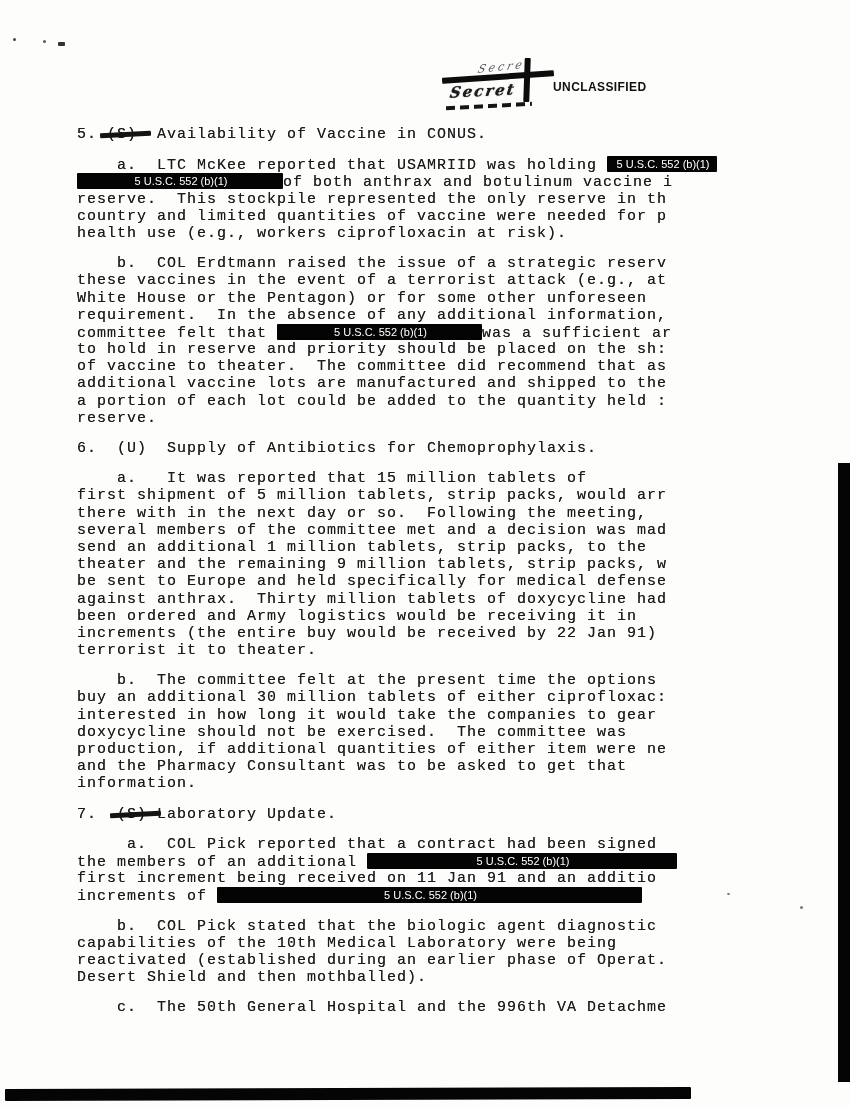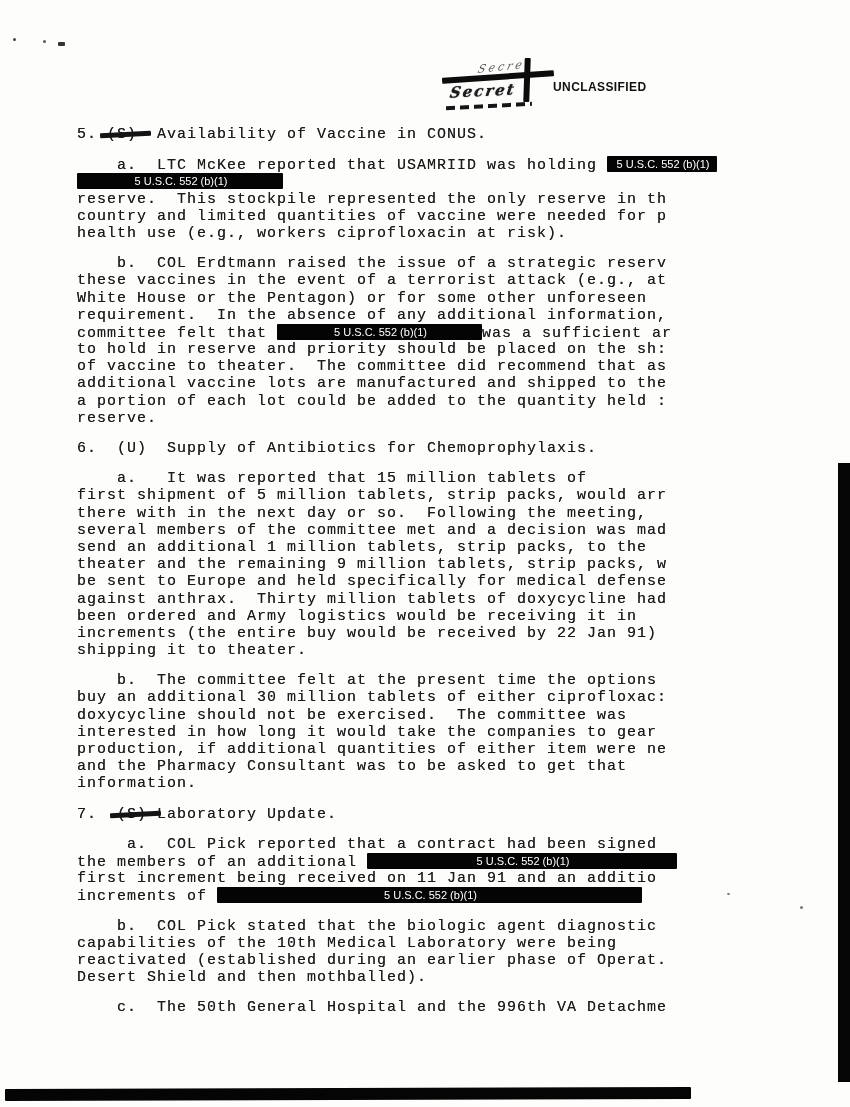--- a/index.html
+++ b/index.html
@@ -93,21 +93,21 @@
     <span class="stamp-underscore"></span>
     <span class="unclassified">UNCLASSIFIED</span>
   </div>
 
   <div class="doc-body" id="doc-body">
       <div class="para">
         <div class="line"><span class="run">5. </span><span class="struck">(S)</span><span class="run">  Availability of Vaccine in CONUS.</span></div>
       </div>
       <div class="para">
         <div class="line"><span class="run">    a.  LTC McKee reported that USAMRIID was holding </span><span class="redaction" style="width: 110px;"><span class="redaction-label">5 U.S.C. 552 (b)(1)</span></span></div>
-        <div class="line"><span class="redaction" style="width: 206px;"><span class="redaction-label">5 U.S.C. 552 (b)(1)</span></span></div>
+        <div class="line"><span class="redaction" style="width: 206px;"><span class="redaction-label">5 U.S.C. 552 (b)(1)</span></span><span class="run">of both anthrax and botulinum vaccine i</span></div>
         <div class="line"><span class="run">reserve.  This stockpile represented the only reserve in th</span></div>
         <div class="line"><span class="run">country and limited quantities of vaccine were needed for p</span></div>
         <div class="line"><span class="run">health use (e.g., workers ciprofloxacin at risk).</span></div>
       </div>
       <div class="para">
         <div class="line"><span class="run">    b.  COL Erdtmann raised the issue of a strategic reserv</span></div>
         <div class="line"><span class="run">these vaccines in the event of a terrorist attack (e.g., at</span></div>
         <div class="line"><span class="run">White House or the Pentagon) or for some other unforeseen</span></div>
         <div class="line"><span class="run">requirement.  In the absence of any additional information,</span></div>
         <div class="line"><span class="run">committee felt that </span><span class="redaction" style="width: 205px;"><span class="redaction-label">5 U.S.C. 552 (b)(1)</span></span><span class="run">was a sufficient ar</span></div>
@@ -124,27 +124,27 @@
         <div class="line"><span class="run">    a.   It was reported that 15 million tablets of</span></div>
         <div class="line"><span class="run">first shipment of 5 million tablets, strip packs, would arr</span></div>
         <div class="line"><span class="run">there with in the next day or so.  Following the meeting,</span></div>
         <div class="line"><span class="run">several members of the committee met and a decision was mad</span></div>
         <div class="line"><span class="run">send an additional 1 million tablets, strip packs, to the</span></div>
         <div class="line"><span class="run">theater and the remaining 9 million tablets, strip packs, w</span></div>
         <div class="line"><span class="run">be sent to Europe and held specifically for medical defense</span></div>
         <div class="line"><span class="run">against anthrax.  Thirty million tablets of doxycycline had</span></div>
         <div class="line"><span class="run">been ordered and Army logistics would be receiving it in</span></div>
         <div class="line"><span class="run">increments (the entire buy would be received by 22 Jan 91)</span></div>
-        <div class="line"><span class="run">shipping it to theater.</span></div>
+        <div class="line"><span class="run">terrorist it to theater.</span></div>
       </div>
       <div class="para">
         <div class="line"><span class="run">    b.  The committee felt at the present time the options</span></div>
         <div class="line"><span class="run">buy an additional 30 million tablets of either ciprofloxac:</span></div>
+        <div class="line"><span class="run">interested in how long it would take the companies to gear</span></div>
         <div class="line"><span class="run">doxycycline should not be exercised.  The committee was</span></div>
-        <div class="line"><span class="run">interested in how long it would take the companies to gear</span></div>
         <div class="line"><span class="run">production, if additional quantities of either item were ne</span></div>
         <div class="line"><span class="run">and the Pharmacy Consultant was to be asked to get that</span></div>
         <div class="line"><span class="run">information.</span></div>
       </div>
       <div class="para">
         <div class="line"><span class="run">7.  </span><span class="struck">(S)</span><span class="run"> Laboratory Update.</span></div>
       </div>
       <div class="para">
         <div class="line"><span class="run">     a.  COL Pick reported that a contract had been signed</span></div>
         <div class="line"><span class="run">the members of an additional </span><span class="redaction" style="width: 310px;"><span class="redaction-label">5 U.S.C. 552 (b)(1)</span></span></div>

